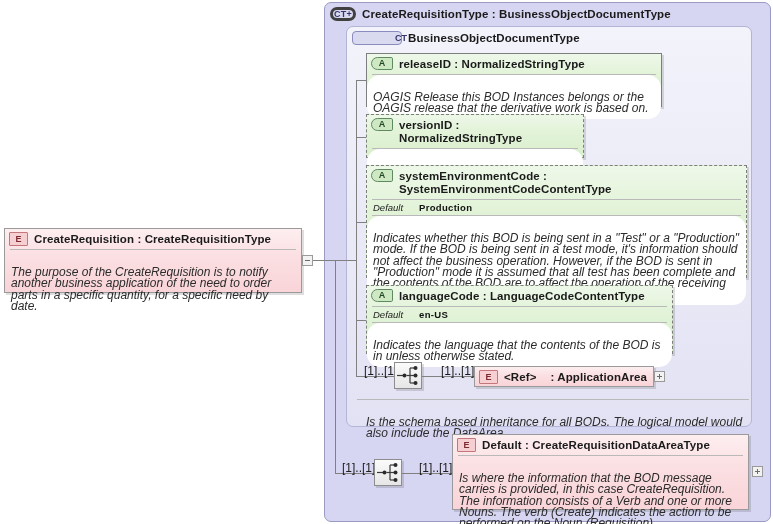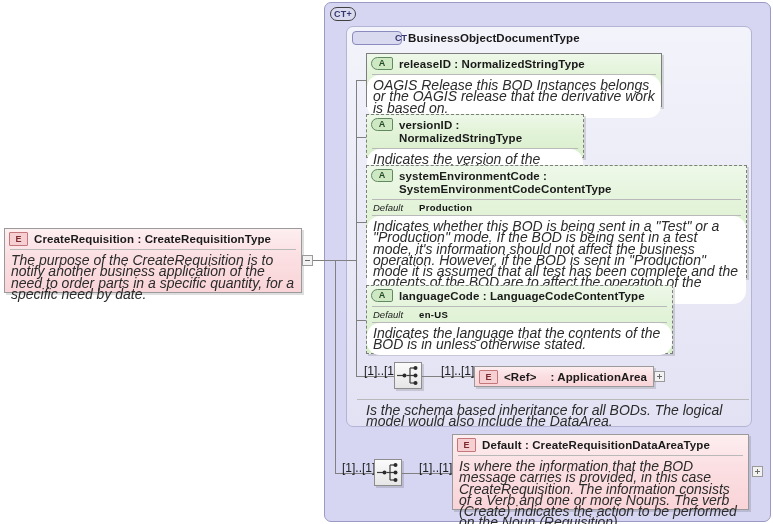--- a/index.html
+++ b/index.html
@@ -6,32 +6,32 @@
   body{width:773px;height:524px;overflow:hidden;
        font-family:"Liberation Sans","DejaVu Sans",sans-serif;
        -webkit-font-smoothing:antialiased;}
   #stage{position:relative;width:773px;height:524px;}
 
   
   .box{position:absolute;box-sizing:border-box;}
   .ttl{font-weight:bold;font-size:11.5px;color:#1a1a1a;letter-spacing:.1px;
        display:flex;align-items:flex-start;gap:6px;padding:3px 6px 3px 4px;line-height:13px;}
   .ttl .tname{padding-top:1px;}
-  .doc{font-style:italic;font-size:14px;line-height:11.3px;color:#2b2b2b;
-       padding:5px 6px 4px 6px;border-radius:13px;}
+  .doc{font-style:italic;font-size:12px;line-height:11.3px;color:#2b2b2b;
+       padding:17px 6px 4px 6px;border-radius:13px;}
   .rule{height:0;border-top:1px solid #b9b9b9;margin:0 5px;}
 
   
   .badge{flex:0 0 auto;display:inline-flex;align-items:center;justify-content:center;
          font-weight:bold;font-size:9px;line-height:1;box-sizing:border-box;}
   .badge-a{width:22px;height:13px;border:1px solid #5f8a5f;background:#cfe8c4;
            color:#234a23;border-radius:7px 2px 2px 7px;}
   .badge-e{width:19px;height:14px;border:1px solid #c4777b;background:#f6cfd2;
            color:#7d2a2f;border-radius:1px;}
-  .badge-ct{width:26px;height:14px;border:1px solid #404040;background:#d9d9f0;
+  .badge-ct{width:26px;height:14px;border:3px solid #404040;background:#d9d9f0;
             color:#35356e;border-radius:7px;letter-spacing:.2px;}
   .badge-ct2{width:22px;height:14px;border:1px solid #8b8bbf;background:#d9d9f0;
              color:#35356e;border-radius:4px;padding-left:48px;}
 
   
   .attr{background:linear-gradient(180deg,#eef8e9 0%,#e2f3d8 40%,#d9efcc 100%);}
   .attr .doc{background:#ffffff;}
   .attr-solid{border:1px solid #7e7e7e;}
   .attr-dash{border:1px dashed #7e7e7e;}
 
@@ -71,20 +71,21 @@
   .shadow{box-shadow:2px 2px 0 rgba(0,0,0,.13);}
 </style>
 </head>
 <body>
 
 <div id="stage">
 
   <div class="box cont-outer" style="left:324px;top:2px;width:447px;height:520px;">
     <div class="ttl" style="padding:4px 6px 2px 5px;">
       <span class="badge badge-ct">CT+</span>
+      <span class="tname">CreateRequisitionType : BusinessObjectDocumentType</span>
     </div>
   </div>
 
   <div class="box cont-inner" style="left:346px;top:26px;width:406px;height:401px;">
     <div class="ttl" style="padding:4px 6px 2px 5px;">
       <span class="badge badge-ct2">CT</span>
       <span class="tname">BusinessObjectDocumentType</span>
     </div>
   </div>
 

